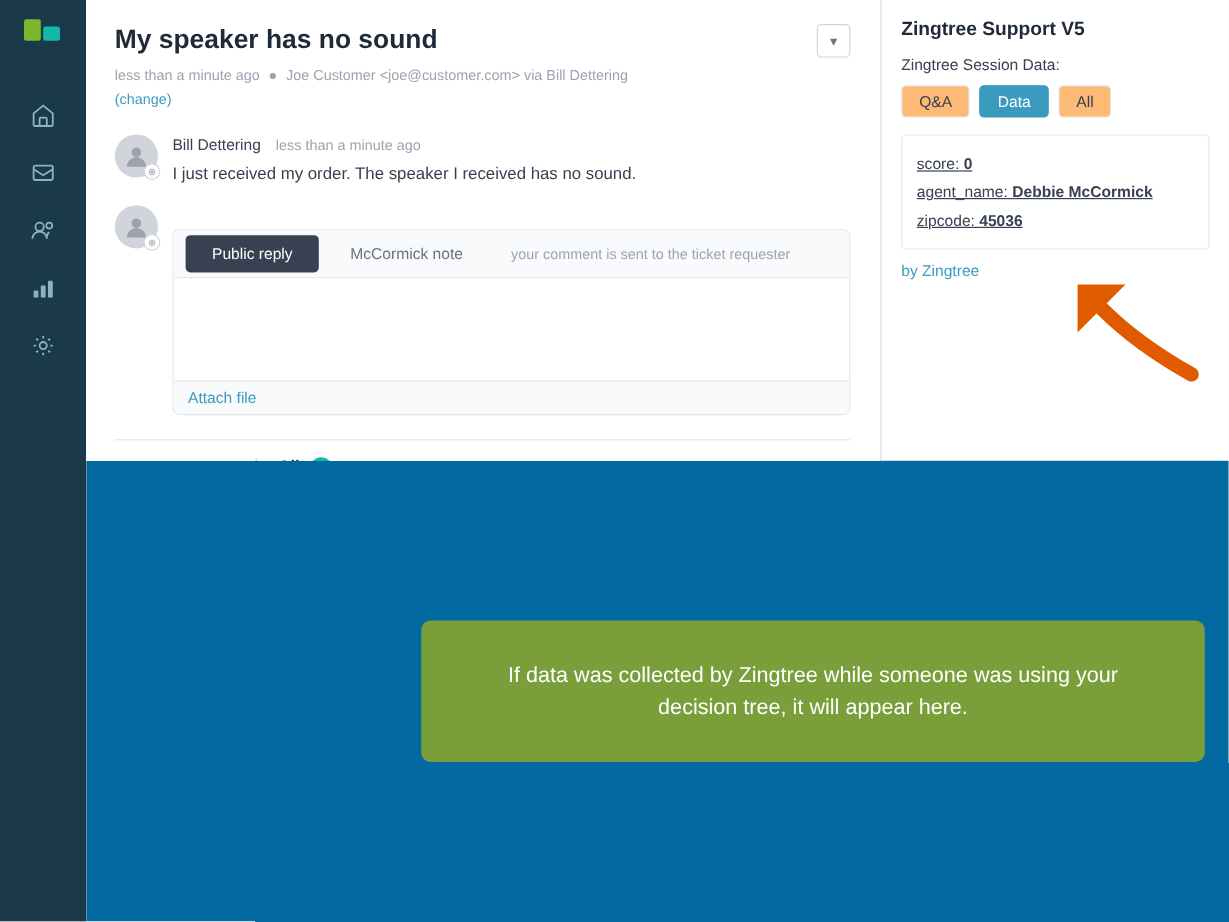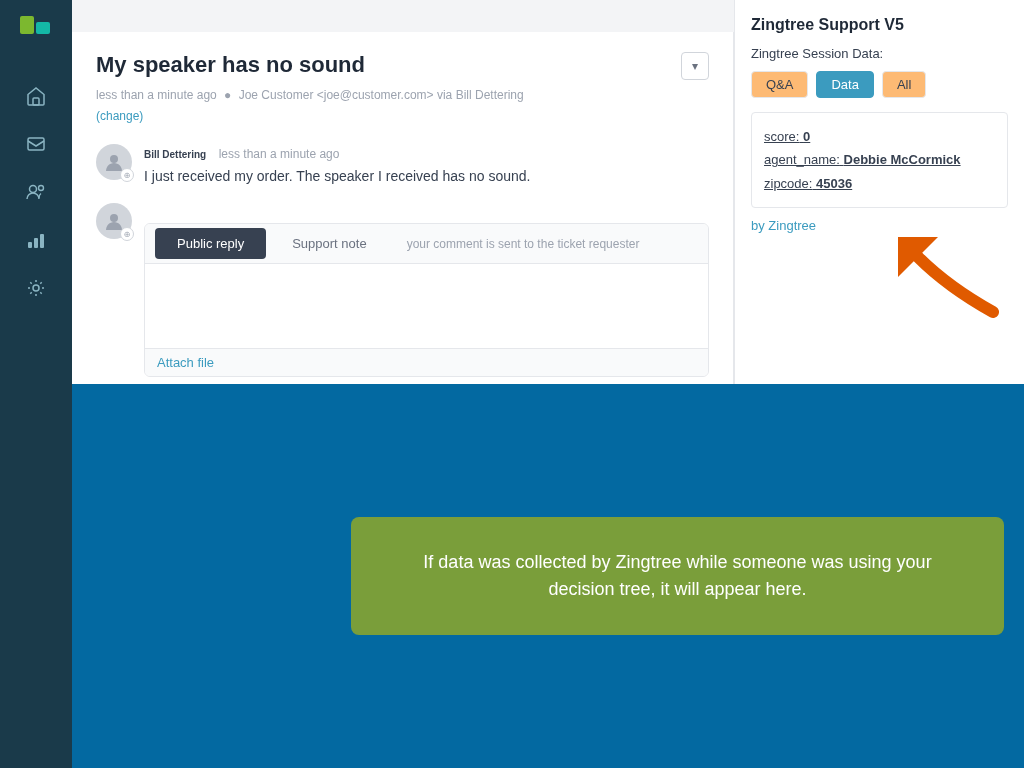--- a/index.html
+++ b/index.html
@@ -51,21 +51,20 @@
 
     
     .ticket-panel {
       flex: 1;
       background: #ffffff;
       display: flex;
       flex-direction: column;
       overflow-y: auto;
       padding: 20px 24px;
       border-right: 1px solid #e5e7eb;
-      margin-top: 32px;
     }
 
     .ticket-header {
       display: flex;
       justify-content: space-between;
       align-items: flex-start;
       margin-bottom: 8px;
     }
     .ticket-title {
       font-size: 22px;
@@ -125,22 +124,22 @@
       background: white;
       border: 1.5px solid #d1d5db;
       display: flex;
       align-items: center;
       justify-content: center;
       font-size: 8px;
       color: #9ca3af;
     }
     .message-body { flex: 1; }
     .message-author {
-      font-size: 10px;
-      font-weight: 700;
+      font-size: 13px;
+      font-weight: 400;
       color: #374151;
       display: inline;
     }
     .message-time {
       font-size: 12px;
       color: #9ca3af;
       margin-left: 8px;
     }
     .message-text {
       font-size: 14px;
@@ -417,21 +416,21 @@
           </svg>
           <div class="avatar-badge">⊕</div>
         </div>
         <div style="flex:1;">
           <div class="reply-area">
             <div class="reply-tabs">
               <div class="reply-tab active">
                 <span>Public reply</span>
               </div>
               <div class="reply-tab inactive">
-                <span>Support note</span>
+                <span>McCormick note</span>
               </div>
               <span class="reply-hint">your comment is sent to the ticket requester</span>
             </div>
             <textarea class="reply-input" style=""></textarea>
             <div class="reply-footer">
               <span class="attach-link">Attach file</span>
             </div>
           </div>
         </div>
       </div>

